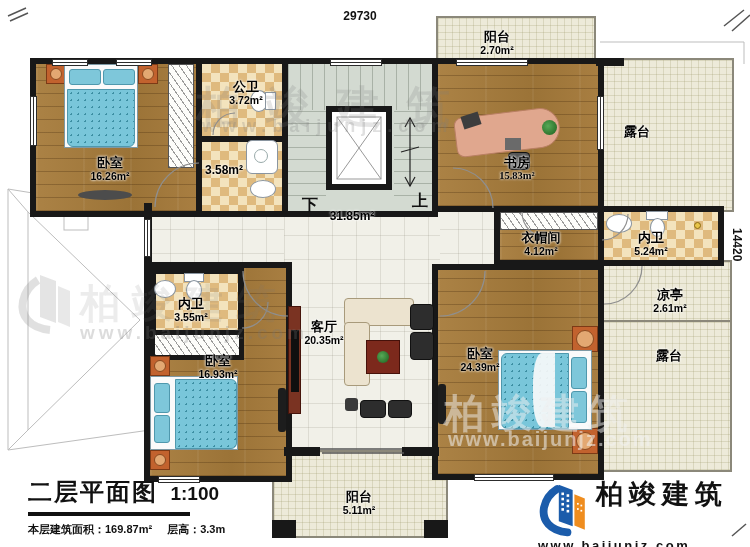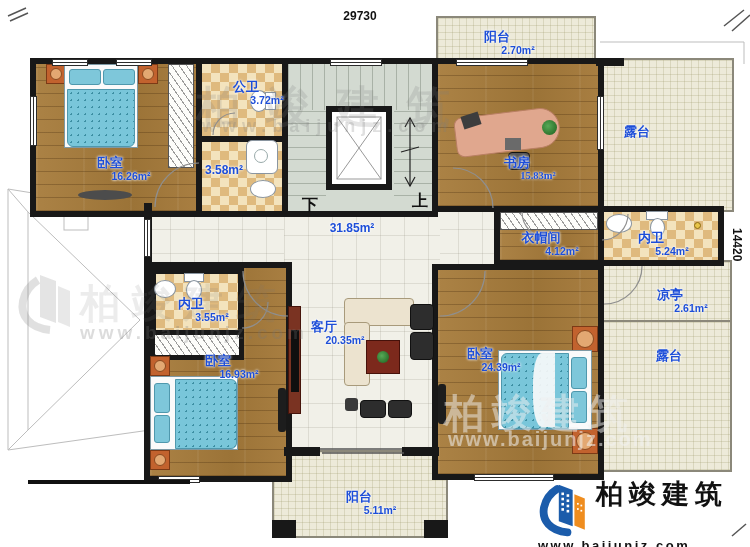--- a/index.html
+++ b/index.html
@@ -12,23 +12,23 @@
   .cream{background-color:#edead9;background-image:linear-gradient(rgba(165,160,115,.28) 1px,transparent 1px),linear-gradient(90deg,rgba(165,160,115,.28) 1px,transparent 1px);background-size:7px 7px;}
   .tile{position:absolute;box-sizing:border-box;background-color:#f1f0e8;background-image:linear-gradient(rgba(140,138,120,.20) 1px,transparent 1px),linear-gradient(90deg,rgba(140,138,120,.20) 1px,transparent 1px);background-size:24px 24px;}
   .stairfloor{background:#d3dad1;}
   .hatch{background-color:#fdfdfa;background-image:repeating-linear-gradient(55deg,rgba(90,90,90,.6) 0 1px,transparent 1px 6px);border:1px solid #555;}
   .hatchroom{position:absolute;box-sizing:border-box;border:5px solid #181818;background-color:#fdfdfa;background-image:repeating-linear-gradient(55deg,rgba(90,90,90,.6) 0 1px,transparent 1px 6px);}
   .wall{position:absolute;background:#181818;}
   .winH{position:absolute;box-sizing:border-box;background:#fff;border:1px solid #2c2c2c;background-image:linear-gradient(#2c2c2c,#2c2c2c);background-size:100% 1px;background-position:center;background-repeat:no-repeat;}
   .winV{position:absolute;box-sizing:border-box;background:#fff;border:1px solid #2c2c2c;background-image:linear-gradient(#2c2c2c,#2c2c2c);background-size:1px 100%;background-position:center;background-repeat:no-repeat;}
   .treadV{position:absolute;background-image:repeating-linear-gradient(90deg,#a9b2a7 0 1px,transparent 1px 12px);}
   .treadH{position:absolute;background-image:repeating-linear-gradient(0deg,#a9b2a7 0 1px,transparent 1px 12px);}
-  .lbl{position:absolute;transform:translateX(-50%);text-align:center;font-weight:700;color:#1d4ed8;white-space:nowrap;z-index:8;text-shadow:0 0 3px rgba(255,255,255,.95),0 0 2px rgba(255,255,255,.9);}
+  .lbl{position:absolute;transform:translateX(-50%);text-align:center;font-weight:700;color:#000000;white-space:nowrap;z-index:8;text-shadow:0 0 3px rgba(255,255,255,.95),0 0 2px rgba(255,255,255,.9);}
   .lbl .nm{display:block;font-size:13px;line-height:1.1;}
-  .lbl .ar{display:block;font-size:10.5px;line-height:1.15;padding-left:42px;}
+  .lbl .ar{display:block;font-size:10.5px;line-height:1.15;}
   .dirlbl{position:absolute;font-size:16px;font-weight:700;color:#111;z-index:8;}
   .ns{position:absolute;background:#c2622e;border:1px solid #7c3a16;}
   .nsdot{position:absolute;left:3px;top:3px;right:3px;bottom:3px;border-radius:50%;background:#e3a872;border:1px solid #8a4a20;}
   .fx{position:absolute;background:#fff;border:1px solid #8a95a0;}
   .ell{border-radius:50%;}
   .plant{position:absolute;border-radius:50%;background:radial-gradient(circle at 40% 40%,#57a957,#1c5e1c);}
   .sofa{position:absolute;background:#ece3cf;border:1px solid #a89a7b;border-radius:4px;}
   .chairD{position:absolute;background:#2d2d2d;border:1px solid #111;border-radius:4px;}
   .bedbase{position:absolute;background:#fafafa;border:1px solid #7e99a4;}
   .pillow{position:absolute;background:#7ec7da;border:1px solid #4f98ad;border-radius:3px;}
@@ -260,21 +260,21 @@
       <span class="ar">20.35m²</span>
     </div>
   <div class="lbl" style="left:480px;top:347px;">
       <span class="nm">卧室</span>
       <span class="ar">24.39m²</span>
     </div>
   <div class="lbl" style="left:359px;top:490px;">
       <span class="nm">阳台</span>
       <span class="ar">5.11m²</span>
     </div>
-  <div class="lbl" style="left:352px;top:222px;">
+  <div class="lbl" style="left:352px;top:210px;">
       <span class="nm" style="font-size:12px;">31.85m²</span>
     </div>
   <div class="dirlbl" style="left:302px;top:195px;">下</div>
   <div class="dirlbl" style="left:412px;top:191px;">上</div>
 
   <div class="dim" style="left:360px;top:9px;transform:translateX(-50%);">29730</div>
   <div class="dim" style="left:744px;top:228px;transform:rotate(90deg);transform-origin:0 0;">14420</div>
 
   <div class="wmtext" style="left:196px;top:78px;font-size:44px;letter-spacing:26px;color:rgba(125,125,125,.20);">柏竣建筑</div>
   <div class="wmtext" style="left:202px;top:116px;font-size:18px;letter-spacing:6px;color:rgba(125,125,125,.24);">www.baijunjz.com</div>
@@ -282,21 +282,29 @@
     <path d="M34,60 C14,58 4,46 7,31 C9,22 14,15 22,10" fill="none" stroke="#777" stroke-width="8"></path>
     <polygon points="24,5 40,11 40,53 24,47" fill="#888"></polygon>
     <polygon points="42,16 54,21 54,57 42,52" fill="#999"></polygon>
   </svg>
   <div class="wmtext" style="left:80px;top:276px;font-size:40px;letter-spacing:12px;color:rgba(120,120,120,.14);">柏竣建筑</div>
   <div class="wmtext" style="left:80px;top:322px;font-size:19px;letter-spacing:4px;color:rgba(120,120,120,.26);">www.baijunjz.com</div>
   <div class="wmtext" style="left:444px;top:386px;font-size:40px;letter-spacing:8px;color:rgba(240,240,240,.5);">柏竣建筑</div>
   <div class="wmtext" style="left:448px;top:428px;font-size:20px;letter-spacing:2px;color:rgba(240,240,240,.55);">www.baijunjz.com</div>
 
   <div class="titleblock" style="left:28px;top:476px;width:260px;">
+    <div>
+      <span style="font-size:24px;font-weight:700;letter-spacing:2px;color:#111;">二层平面图</span>
+      <span style="font-size:19px;font-weight:700;color:#111;margin-left:8px;">1:100</span>
+    </div>
     <div style="width:162px;height:4px;background:#111;margin-top:4px;"></div>
+    <div style="margin-top:6px;font-size:11px;font-weight:700;color:#111;">
+      <span>本层建筑面积：</span><span>169.87m²</span>
+      <span style="margin-left:12px;">层高：</span><span>3.3m</span>
+    </div>
   </div>
 
   <div class="brand" style="left:538px;top:480px;width:205px;">
     <svg style="float:left;margin-right:6px;" width="52" height="58" viewBox="0 0 60 66">
       <path d="M34,60 C14,58 4,46 7,31 C9,22 14,15 22,10" fill="none" stroke="#1b5cab" stroke-width="9" stroke-linecap="round"></path>
       <polygon points="24,5 40,11 40,53 24,47" fill="#1b5cab"></polygon>
       <polygon points="42,16 54,21 54,57 42,52" fill="#ef8d1f"></polygon>
       <g fill="#fff">
         <rect x="27" y="14" width="3" height="3"></rect>
           <rect x="33" y="16" width="3" height="3"></rect>

